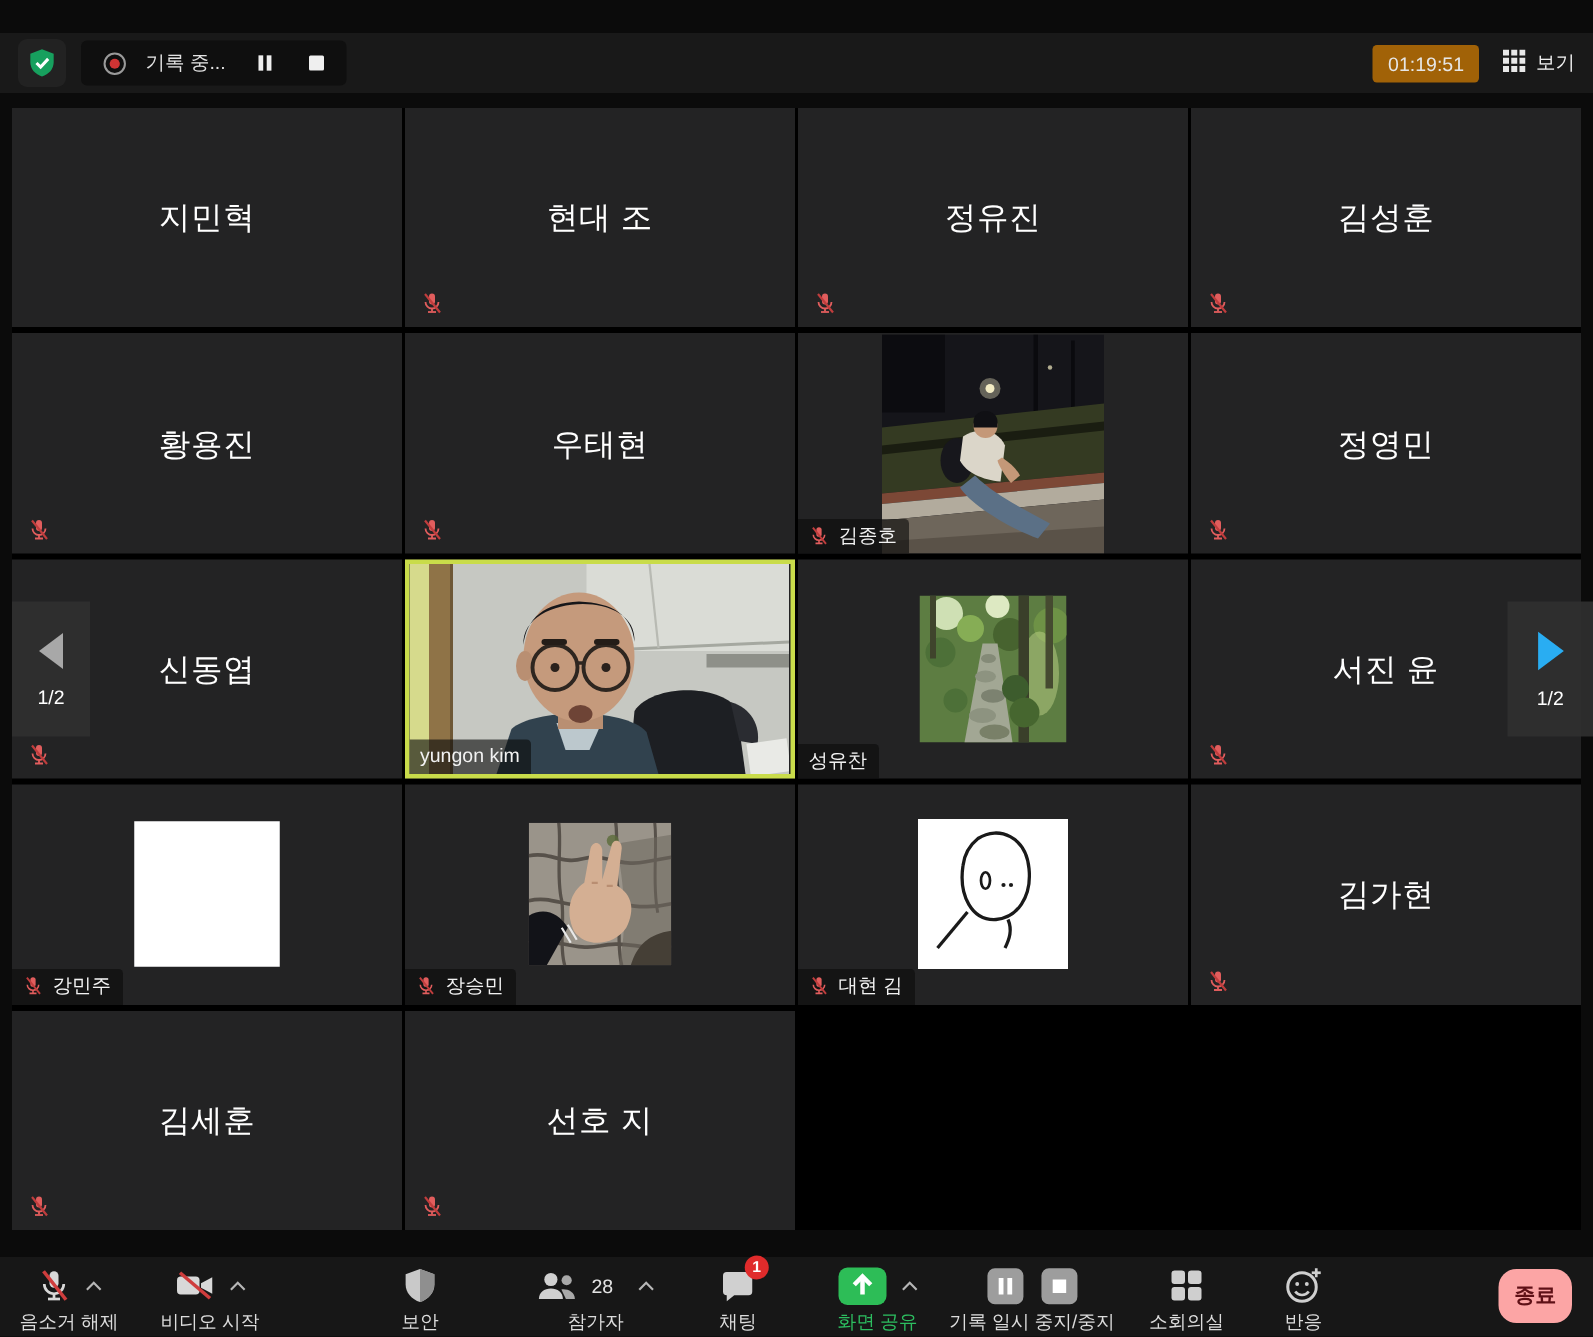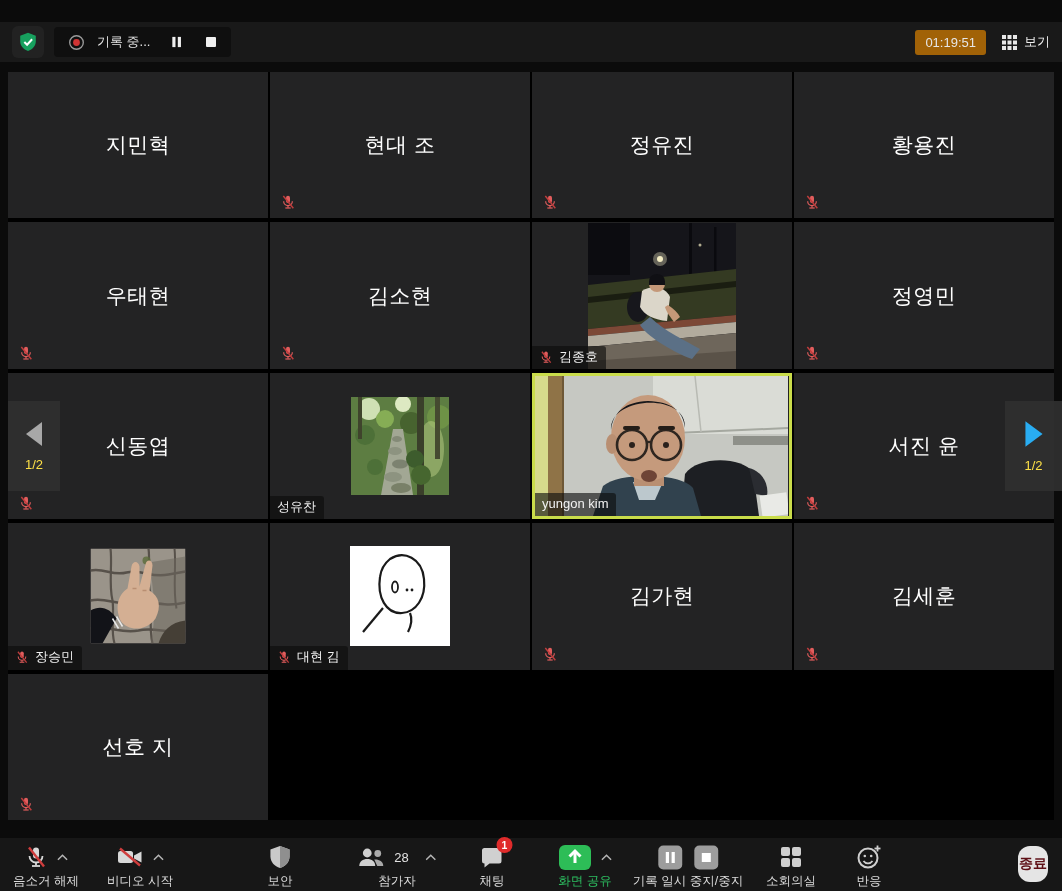--- a/index.html
+++ b/index.html
@@ -11,21 +11,21 @@
   .topbar { position:absolute; top:0; left:0; width:1062px; height:40px;
     background:#191919; display:flex; align-items:center; padding:0 12px;margin-top:22px; }
   .shield-badge { width:32px; height:32px; background:#222; border-radius:6px;
     display:flex; align-items:center; justify-content:center; }
   .rec-pill { margin-left:10px; background:#0f0f0f; border-radius:4px; height:30px;
     display:flex; align-items:center; gap:12px; padding:0 14px; }
   .rec-pill .rec-text { font-size:13px; color:#e3e3e3; }
   .topbar-spacer { flex:1; }
   .timer-box { background:#a16207; border-radius:3px; padding:5px 10px;
     font-size:13px; color:#e6e6e6; }
-  .view-btn { margin-left:16px; display:flex; align-items:center; gap:7px;
+  .view-btn { margin-left:16px; display:flex; align-items:flex-start; gap:7px;
     font-size:13px; color:#f0f0f0; }
 
   
   .grid { position:absolute; top:72px; left:8px; width:1046px; height:748px;
     display:grid; grid-template-columns:repeat(4,1fr); grid-template-rows:repeat(5,1fr);
     gap:4px 2px; background:#000; }
   .tile { position:relative; background:#232324; overflow:hidden; }
   .tile.active { border:3px solid #c9dc4a; }
   .center-name { position:absolute; inset:0; display:flex; align-items:center;
     justify-content:center; font-size:21px; color:#fff; letter-spacing:.5px; }
@@ -36,36 +36,36 @@
   .name-label .mic-sm { width:14px; height:14px; flex:none; }
   .sq-img { position:absolute; left:50%; top:50%; transform:translate(-50%,-50%); }
   .white-square { background:#fff; }
 
   
   .nav-panel { position:absolute; width:52px; height:90px; background:rgba(48,48,48,.92);
     display:flex; flex-direction:column; align-items:center; justify-content:center;
     gap:9px; z-index:5; }
   .nav-left  { left:8px;  top:401px; }
   .nav-right { right:0;   top:401px; width:57px; }
-  .page-num { font-size:13px; color:#fde047; }
+  .page-num { font-size:13px; color:#ffffff; }
 
   
   .toolbar { position:absolute; bottom:0; left:0; width:1062px; height:53px;
     background:#171717; }
   .tool { position:absolute; top:5px; transform:translateX(-50%);
     display:flex; flex-direction:column; align-items:center; gap:2px; }
   .tool-top { height:28px; display:flex; align-items:center; gap:9px; position:relative; }
   .tool-label { font-size:12.5px; color:#dcdcdc; white-space:nowrap; }
   .tool-label.green { color:#2dbe60; }
   .count { font-size:13px; color:#e2e2e2; }
   .chat-badge { position:absolute; top:-6px; right:-8px; min-width:16px; height:16px;
     background:#e02b2b; border-radius:8px; font-size:10.5px; font-weight:bold;
     display:flex; align-items:center; justify-content:center; padding:0 4px; color:#fff; }
-  .end-btn { position:absolute; right:14px; top:8px; width:30px; height:36px;
-    background:#e5e5e5; border:none; border-radius:12px; font-size:14px; font-weight:bold;
+  .end-btn { position:absolute; right:14px; top:8px; width:49px; height:36px;
+    background:#fca5a5; border:none; border-radius:12px; font-size:14px; font-weight:bold;
     color:#5e1016; font-family:"Liberation Sans", sans-serif; cursor:pointer; }
 </style>
 </head>
 <body>
 
 <svg width="0" height="0" style="position:absolute">
   <defs>
     <symbol id="sym-mic-muted" viewBox="0 0 24 24">
       <rect x="9" y="2.5" width="6" height="11" rx="3" fill="#e15d5d"></rect>
       <path d="M5.5 11a6.5 6.5 0 0 0 13 0" fill="none" stroke="#e15d5d" stroke-width="1.8"></path>
@@ -130,35 +130,35 @@
     <svg class="mic-badge">
         <use href="#sym-mic-muted"></use>
       </svg>
   </div>
   <div class="tile">
     <div class="center-name">정유진</div>
     <svg class="mic-badge">
         <use href="#sym-mic-muted"></use>
       </svg>
   </div>
+  <div class="tile">
+    <div class="center-name">김성훈</div>
+    <svg class="mic-badge">
+        <use href="#sym-mic-muted"></use>
+      </svg>
+  </div>
 
   <div class="tile">
     <div class="center-name">황용진</div>
     <svg class="mic-badge">
         <use href="#sym-mic-muted"></use>
       </svg>
   </div>
   <div class="tile">
     <div class="center-name">우태현</div>
-    <svg class="mic-badge">
-        <use href="#sym-mic-muted"></use>
-      </svg>
-  </div>
-  <div class="tile">
-    <div class="center-name">김소현</div>
     <svg class="mic-badge">
         <use href="#sym-mic-muted"></use>
       </svg>
   </div>
   <div class="tile">
     <svg class="sq-img" width="148" height="146" viewBox="0 0 148 146">
       <rect width="148" height="146" fill="#15151a"></rect>
       <rect x="0" y="0" width="42" height="52" fill="#0c0c10"></rect>
       <rect x="101" y="0" width="3" height="58" fill="#0a0a0e"></rect>
       <rect x="126" y="4" width="2.5" height="52" fill="#0a0a0e"></rect>
@@ -192,47 +192,20 @@
     <div class="center-name">정영민</div>
     <svg class="mic-badge">
         <use href="#sym-mic-muted"></use>
       </svg>
   </div>
   <div class="tile">
     <div class="center-name">신동엽</div>
     <svg class="mic-badge">
         <use href="#sym-mic-muted"></use>
       </svg>
-  </div>
-  <div class="tile">
-    <svg class="sq-img" width="98" height="98" viewBox="0 0 98 98">
-      <rect width="98" height="98" fill="#5d7d42"></rect>
-      <circle cx="18" cy="12" r="11" fill="#cfe0b4"></circle>
-      <circle cx="52" cy="7" r="8" fill="#dde9c2"></circle>
-      <circle cx="34" cy="22" r="9" fill="#86ad55"></circle>
-      <circle cx="60" cy="26" r="11" fill="#47632f"></circle>
-      <circle cx="14" cy="38" r="10" fill="#4d7038"></circle>
-      <circle cx="88" cy="20" r="12" fill="#6e9246"></circle>
-      <ellipse cx="80" cy="52" rx="13" ry="28" fill="#c6d98e" opacity=".45"></ellipse>
-      <rect x="66" y="0" width="7" height="98" fill="#3a3f2a"></rect>
-      <rect x="84" y="0" width="5" height="62" fill="#454a30"></rect>
-      <rect x="7" y="0" width="4" height="42" fill="#3f442c"></rect>
-      <polygon points="30,98 62,98 52,32 42,32" fill="#a2a794"></polygon>
-      <ellipse cx="46" cy="42" rx="5" ry="3" fill="#848a77"></ellipse>
-      <ellipse cx="44" cy="54" rx="7" ry="4" fill="#8d9380"></ellipse>
-      <ellipse cx="49" cy="67" rx="8" ry="4.5" fill="#7c8270"></ellipse>
-      <ellipse cx="42" cy="80" rx="9" ry="5" fill="#8d9380"></ellipse>
-      <ellipse cx="50" cy="91" rx="10" ry="5" fill="#798068"></ellipse>
-      <circle cx="64" cy="62" r="9" fill="#3d5c2d"></circle>
-      <circle cx="70" cy="78" r="10" fill="#46662f"></circle>
-      <circle cx="24" cy="70" r="8" fill="#4d7038"></circle>
-    </svg>
-    <div class="name-label">
-      <span>성유찬</span>
-    </div>
   </div>
   <div class="tile active">
     <svg width="253" height="140" viewBox="0 0 253 140" preserveAspectRatio="none">
       <rect width="253" height="140" fill="#c6c8c2"></rect>
       <rect x="118" y="0" width="135" height="58" fill="#dadcd6"></rect>
       <line x1="118" y1="58" x2="253" y2="52" stroke="#a5a8a0" stroke-width="2"></line>
       <line x1="160" y1="0" x2="166" y2="56" stroke="#b8bab3" stroke-width="1.5"></line>
       <rect x="0" y="0" width="13" height="140" fill="#d6da8c"></rect>
       <rect x="13" y="0" width="15" height="140" fill="#8f7347"></rect>
       <line x1="28" y1="0" x2="28" y2="140" stroke="#6e5836" stroke-width="2"></line>
@@ -252,26 +225,62 @@
       <rect x="88" y="50" width="17" height="4" rx="2" fill="#241d18"></rect>
       <rect x="123" y="50" width="17" height="4" rx="2" fill="#241d18"></rect>
       <circle cx="97" cy="69" r="3" fill="#2a211c"></circle>
       <circle cx="131" cy="69" r="3" fill="#2a211c"></circle>
       <ellipse cx="114" cy="100" rx="8" ry="6" fill="#6e4436"></ellipse>
     </svg>
     <div class="name-label">
       <span>yungon kim</span>
     </div>
   </div>
+  <div class="tile">
+    <svg class="sq-img" width="98" height="98" viewBox="0 0 98 98">
+      <rect width="98" height="98" fill="#5d7d42"></rect>
+      <circle cx="18" cy="12" r="11" fill="#cfe0b4"></circle>
+      <circle cx="52" cy="7" r="8" fill="#dde9c2"></circle>
+      <circle cx="34" cy="22" r="9" fill="#86ad55"></circle>
+      <circle cx="60" cy="26" r="11" fill="#47632f"></circle>
+      <circle cx="14" cy="38" r="10" fill="#4d7038"></circle>
+      <circle cx="88" cy="20" r="12" fill="#6e9246"></circle>
+      <ellipse cx="80" cy="52" rx="13" ry="28" fill="#c6d98e" opacity=".45"></ellipse>
+      <rect x="66" y="0" width="7" height="98" fill="#3a3f2a"></rect>
+      <rect x="84" y="0" width="5" height="62" fill="#454a30"></rect>
+      <rect x="7" y="0" width="4" height="42" fill="#3f442c"></rect>
+      <polygon points="30,98 62,98 52,32 42,32" fill="#a2a794"></polygon>
+      <ellipse cx="46" cy="42" rx="5" ry="3" fill="#848a77"></ellipse>
+      <ellipse cx="44" cy="54" rx="7" ry="4" fill="#8d9380"></ellipse>
+      <ellipse cx="49" cy="67" rx="8" ry="4.5" fill="#7c8270"></ellipse>
+      <ellipse cx="42" cy="80" rx="9" ry="5" fill="#8d9380"></ellipse>
+      <ellipse cx="50" cy="91" rx="10" ry="5" fill="#798068"></ellipse>
+      <circle cx="64" cy="62" r="9" fill="#3d5c2d"></circle>
+      <circle cx="70" cy="78" r="10" fill="#46662f"></circle>
+      <circle cx="24" cy="70" r="8" fill="#4d7038"></circle>
+    </svg>
+    <div class="name-label">
+      <span>성유찬</span>
+    </div>
+  </div>
 
   <div class="tile">
     <div class="center-name">서진 윤</div>
     <svg class="mic-badge">
         <use href="#sym-mic-muted"></use>
       </svg>
+  </div>
+  <div class="tile">
+    <div class="sq-img white-square" style="width:97px;height:97px"></div>
+    <div class="name-label">
+      <svg class="mic-sm">
+          <use href="#sym-mic-muted"></use>
+        </svg>
+      <span>강민주</span>
+    </div>
   </div>
   <div class="tile">
     <svg class="sq-img" width="95" height="95" viewBox="0 0 95 95">
       <rect width="95" height="95" fill="#9a948a"></rect>
       <path d="M0,22 C14,19 22,28 36,24 C52,20 60,30 78,26 L95,23" fill="none" stroke="#57514a" stroke-width="2.5"></path>
       <path d="M0,52 C16,48 26,58 42,54 C58,50 70,60 95,54" fill="none" stroke="#57514a" stroke-width="2.5"></path>
       <path d="M0,80 C18,76 30,86 48,82 C64,78 78,86 95,82" fill="none" stroke="#57514a" stroke-width="2.5"></path>
       <path d="M20,0 C22,16 18,36 22,52 C24,66 20,82 24,95" fill="none" stroke="#57514a" stroke-width="2.2"></path>
       <path d="M58,0 C60,14 56,30 60,46 C62,62 58,80 62,95" fill="none" stroke="#57514a" stroke-width="2.2"></path>
       <path d="M84,0 C86,18 82,40 86,60" fill="none" stroke="#57514a" stroke-width="2"></path>

